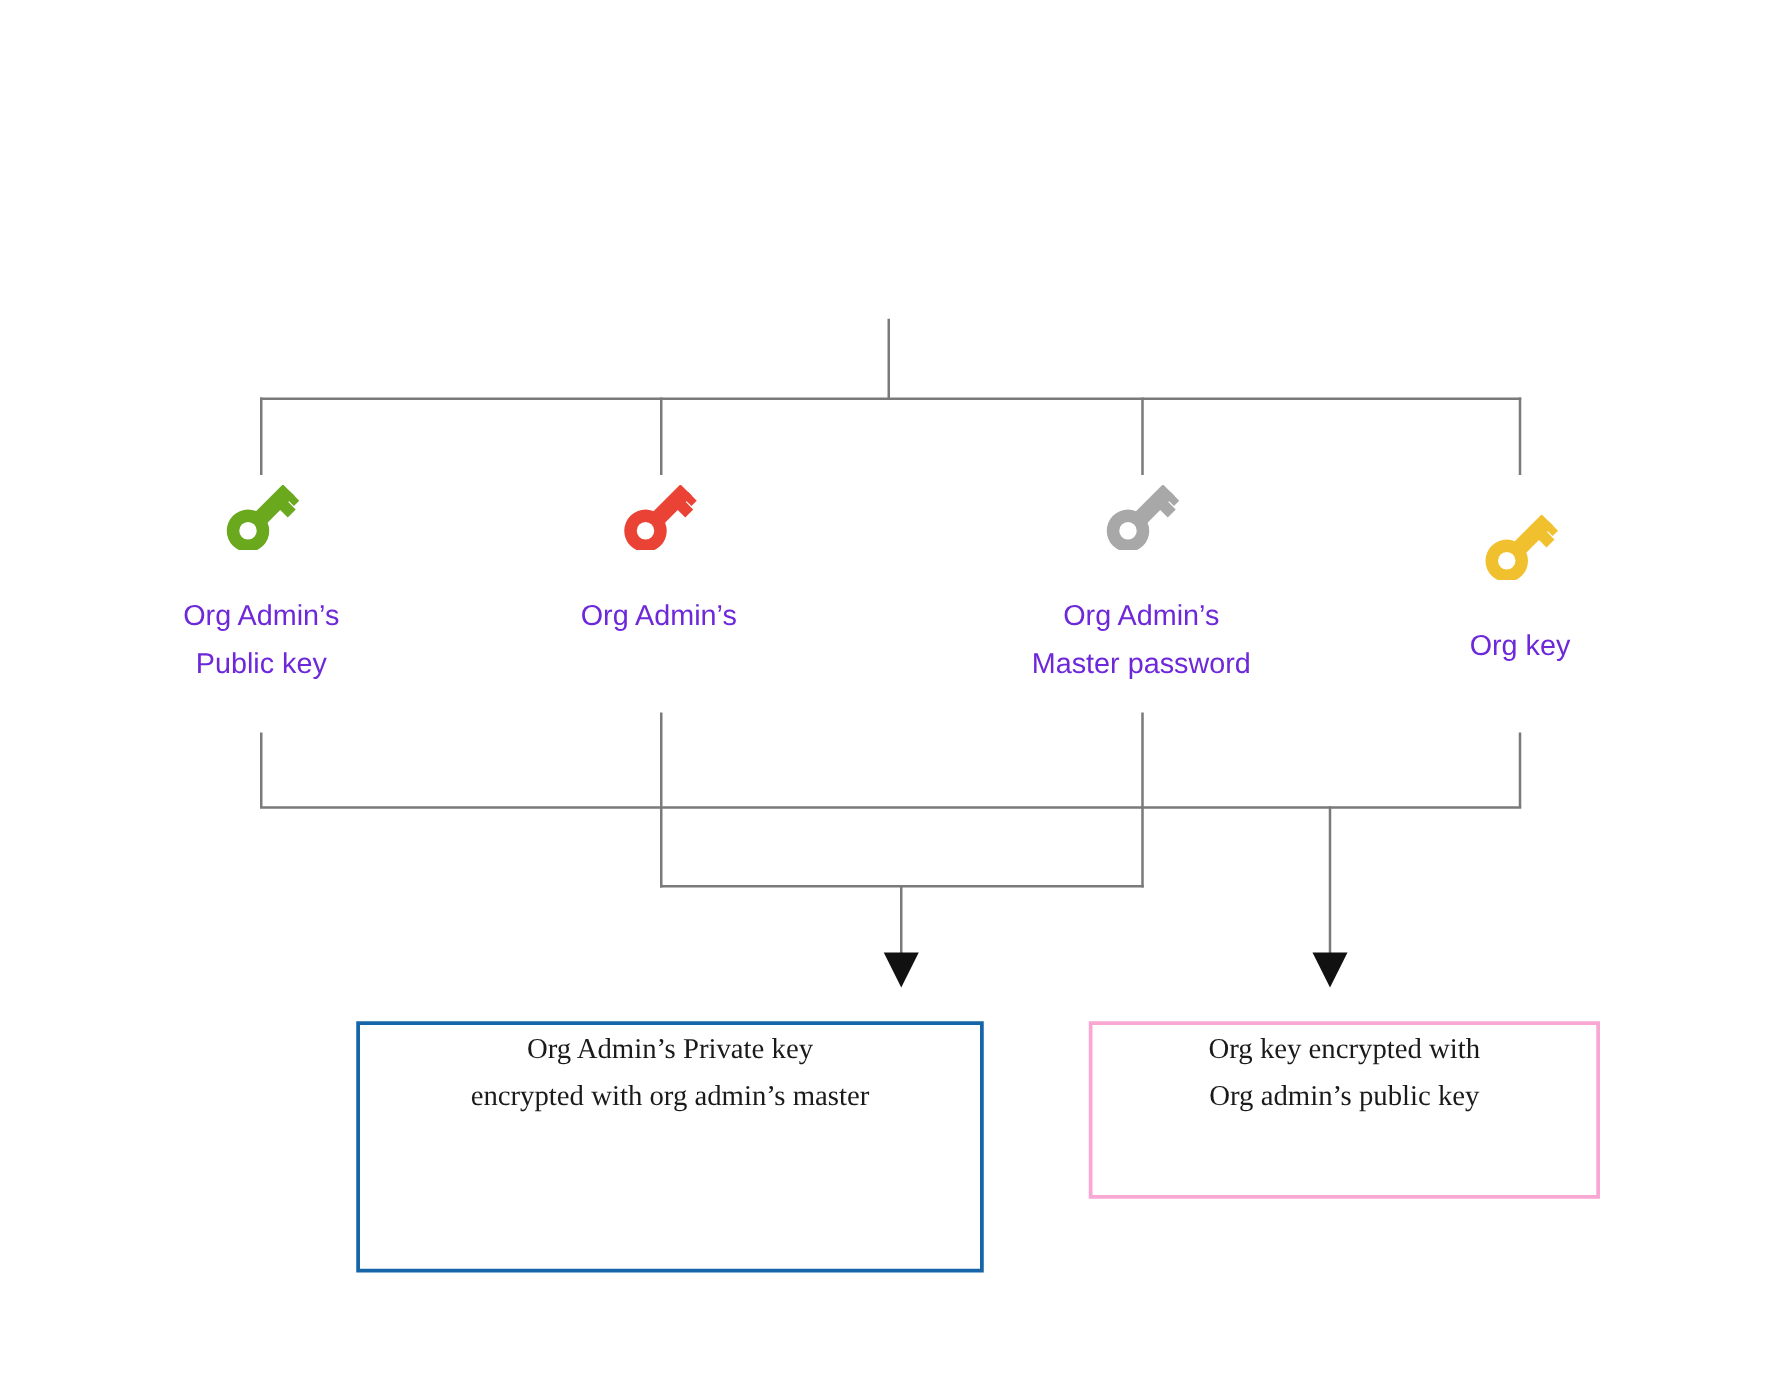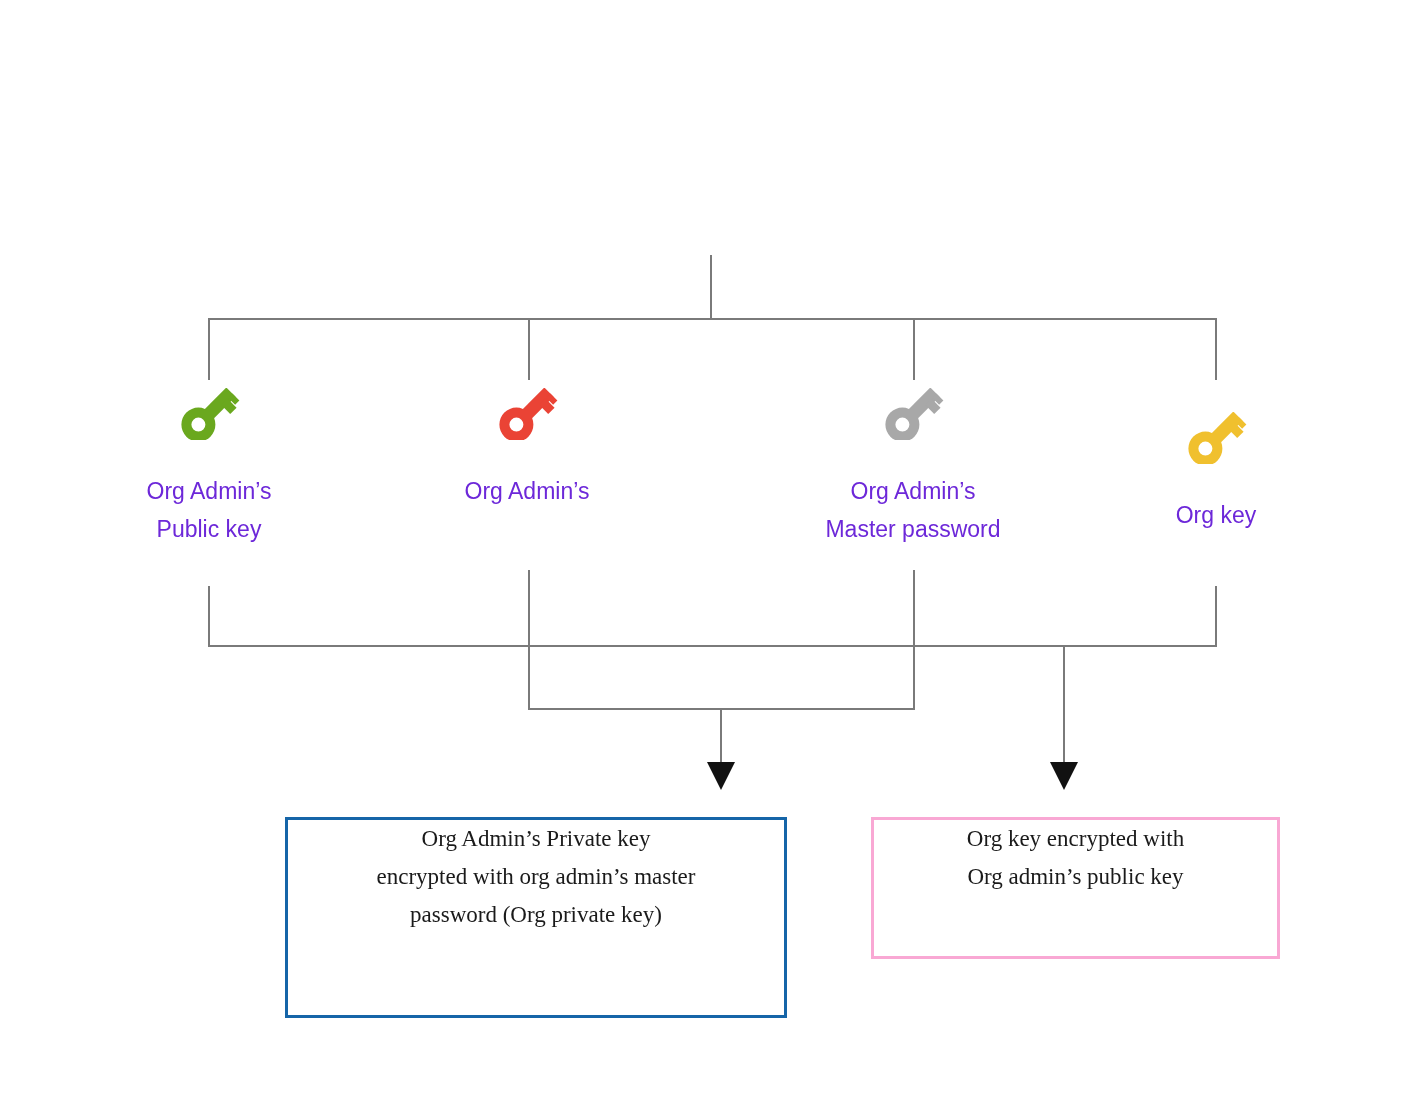--- a/index.html
+++ b/index.html
@@ -194,21 +194,20 @@
   <div class="vline" style="left:720px; top:708px; height:56px;"></div>
   <div class="arrow-head" style="left:707px; top:762px;"></div>
 
   <div class="vline" style="left:1063px; top:645px; height:119px;"></div>
   <div class="arrow-head" style="left:1050px; top:762px;"></div>
 
   <div class="outcome-box box-blue" style="left:285px; top:817px; width:502px; height:201px;">
     <div class="outcome-text">
       <div>Org Admin’s Private key</div>
       <div>encrypted with org admin’s master</div>
-      <div>password (Org private key)</div>
     </div>
   </div>
 
   <div class="outcome-box box-olive" style="left:859px; top:817px; width:409px; height:142px;">
     <div class="outcome-text">
       <div>Org key encrypted with</div>
       <div>Org admin’s public key</div>
     </div>
   </div>
 

